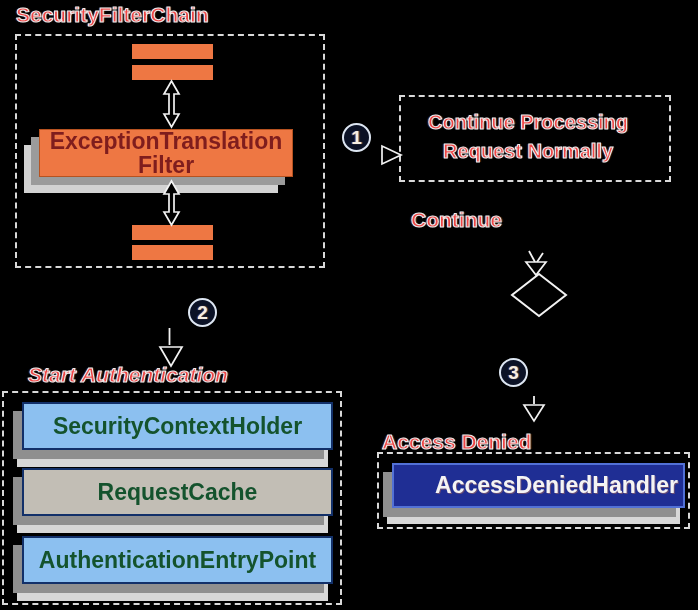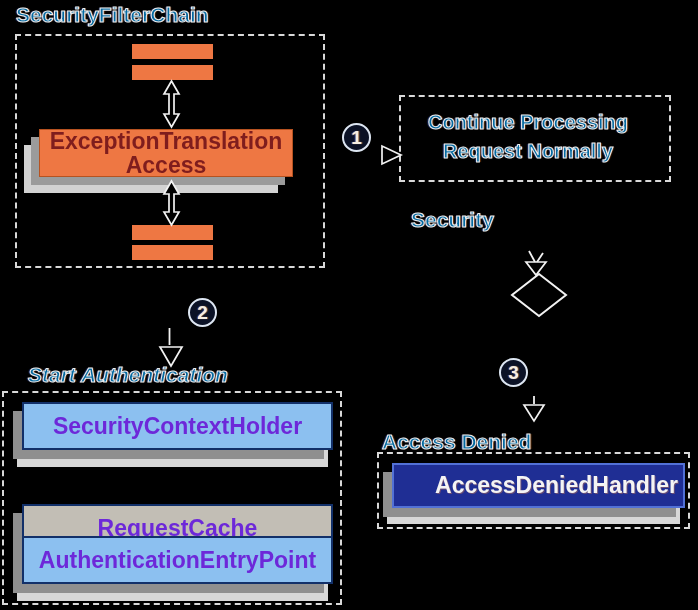--- a/index.html
+++ b/index.html
@@ -6,21 +6,21 @@
   html, body { background: #000; }
   body { overflow: hidden; }
   .stage {
     position: relative; width: 698px; height: 610px; background: #000;
     font-family: "Liberation Sans", sans-serif; font-weight: bold;
   }
   .abs { position: absolute; }
 
   
   .ot {
-    color: #0369a1;
+    color: #ef4444;
     -webkit-text-stroke: 1.05px #ededed;
     text-shadow: 1.4px 0.4px 1px rgba(232,120,34,.5), -1.4px -0.4px 1px rgba(70,120,255,.45);
     white-space: nowrap;
   }
 
   .dashed { position: absolute; border: 2px dashed #d9d9d9; background: transparent; }
 
   .title-lbl { left: 16px; top: 3px; font-size: 21px; }
   .lbl { font-size: 21px; line-height: 26px; }
 
@@ -45,21 +45,21 @@
     display: flex; align-items: center; justify-content: center;
     font-size: 19px; color: #f6efe2;
     text-shadow: 1px 0 1px rgba(240,150,60,.6), -1px 0 1px rgba(90,130,255,.5);
   }
 
   .stack {
     position: absolute; left: 22px; width: 311px; height: 48px;
     border: 2px solid #123069;
     box-shadow: -9px 9px 0 #8f8f8f, -5px 17px 0 #d7d7d7;
     display: flex; align-items: center; justify-content: center;
-    font-size: 23px; color: #6d28d9; white-space: nowrap;
+    font-size: 23px; color: #14532d; white-space: nowrap;
   }
   .blue-fill { background: #8cc0f0; }
   .gray-fill { background: #c2beb5; }
 
   .adh {
     position: absolute; left: 392px; top: 463px; width: 293px; height: 45px;
     background: #1f2e94; border: 2px solid #5271d6;
     box-shadow: -9px 9px 0 #8f8f8f, -5px 16px 0 #d7d7d7;
     display: flex; align-items: center; justify-content: center;
     font-size: 23px; color: #f4f4f4; white-space: nowrap;
@@ -80,50 +80,50 @@
 
   <div class="dashed" style="left:15px; top:34px; width:310px; height:234px;"></div>
 
   <div class="bar" style="top:44px;"></div>
   <div class="bar" style="top:65px;"></div>
   <div class="bar" style="top:225px;"></div>
   <div class="bar" style="top:245px;"></div>
 
   <div class="etf">
     <div>ExceptionTranslation</div>
-    <div>Access</div>
+    <div>Filter</div>
   </div>
 
   <div class="badge" style="left:342px; top:123px;">
     <span>1</span>
   </div>
   <div class="badge" style="left:188px; top:298px;">
     <span>2</span>
   </div>
   <div class="badge" style="left:499px; top:358px;">
     <span>3</span>
   </div>
 
   <div class="dashed continue-box">
     <div class="ot">Continue Processing</div>
     <div class="ot">Request Normally</div>
   </div>
 
   <div class="abs lbl" style="left:411px; top:207px;">
-    <div class="ot">Security</div>
+    <div class="ot">Continue</div>
   </div>
 
   <div class="abs ot lbl" style="left:28px; top:362px;font-style:italic;">Start Authentication</div>
 
   <div class="dashed" style="left:2px; top:391px; width:340px; height:214px;"></div>
 
   <div class="stack blue-fill" style="top:402px;">
     <span>SecurityContextHolder</span>
   </div>
-  <div class="stack gray-fill" style="top:468px;margin-top:36px;">
+  <div class="stack gray-fill" style="top:468px;">
     <span>RequestCache</span>
   </div>
   <div class="stack blue-fill" style="top:536px;">
     <span>AuthenticationEntryPoint</span>
   </div>
 
   <div class="abs ot lbl" style="left:382px; top:429px;">Access Denied</div>
 
   <div class="dashed" style="left:377px; top:452px; width:313px; height:77px;"></div>
 

